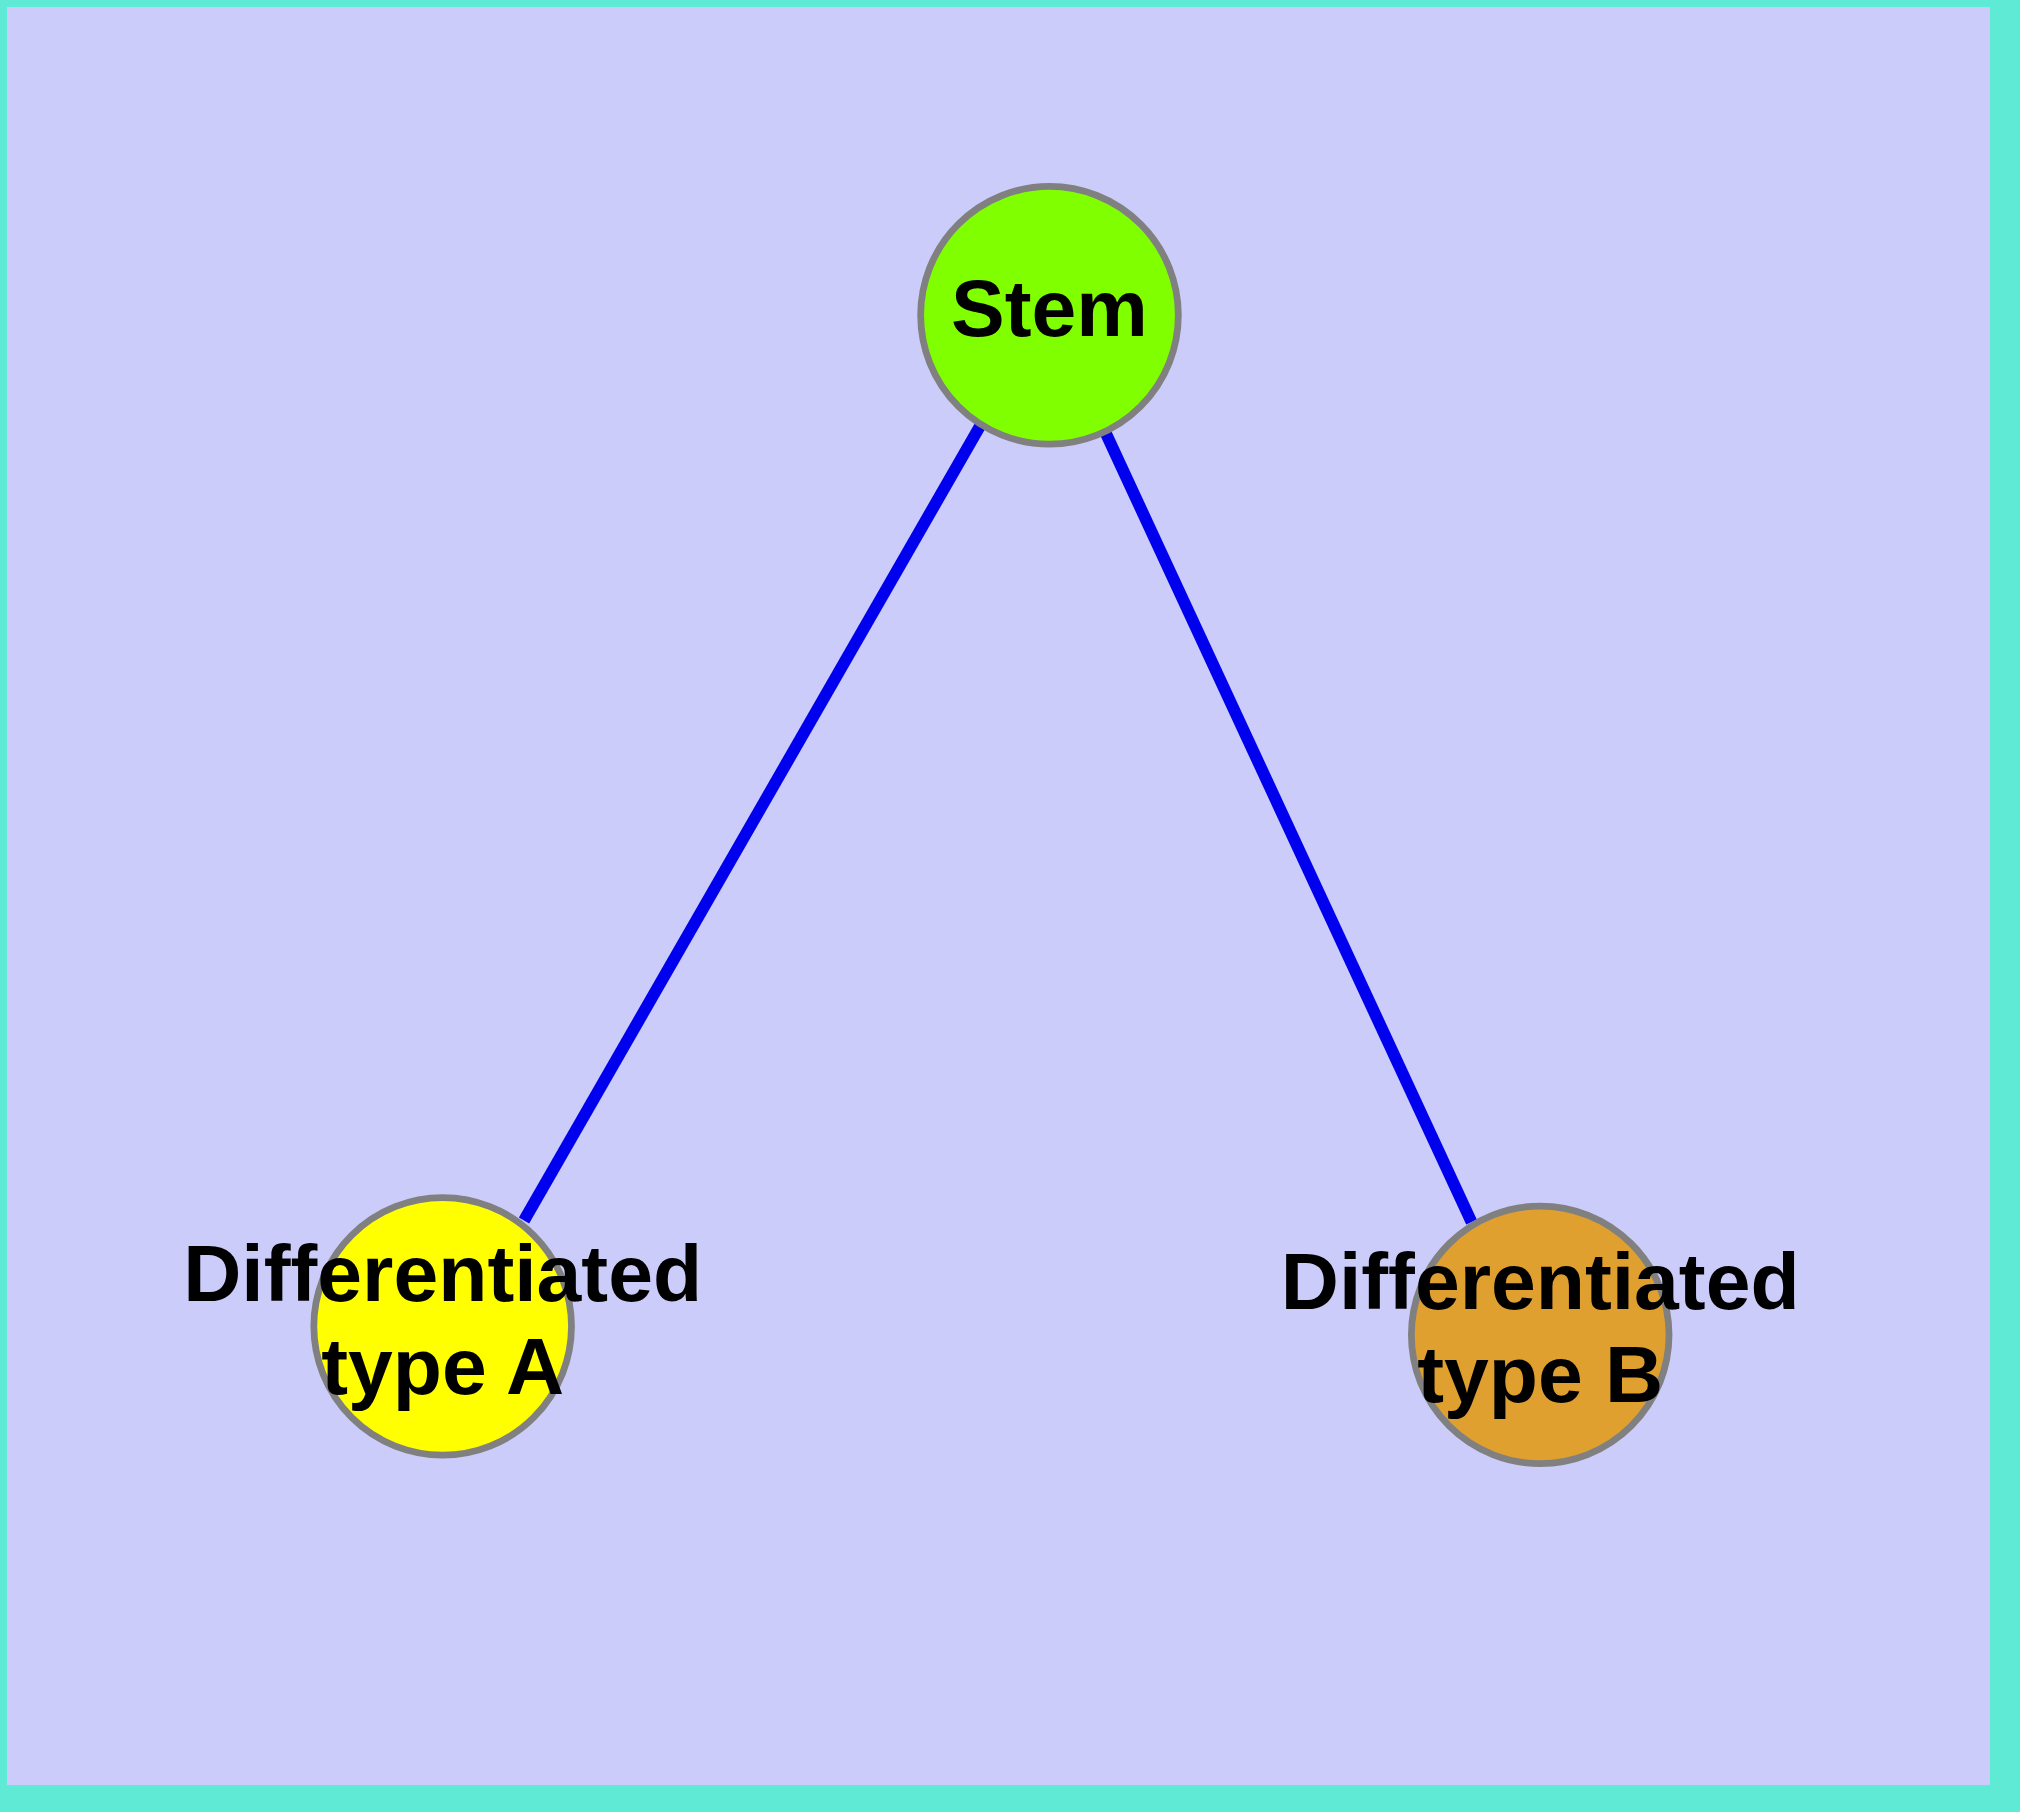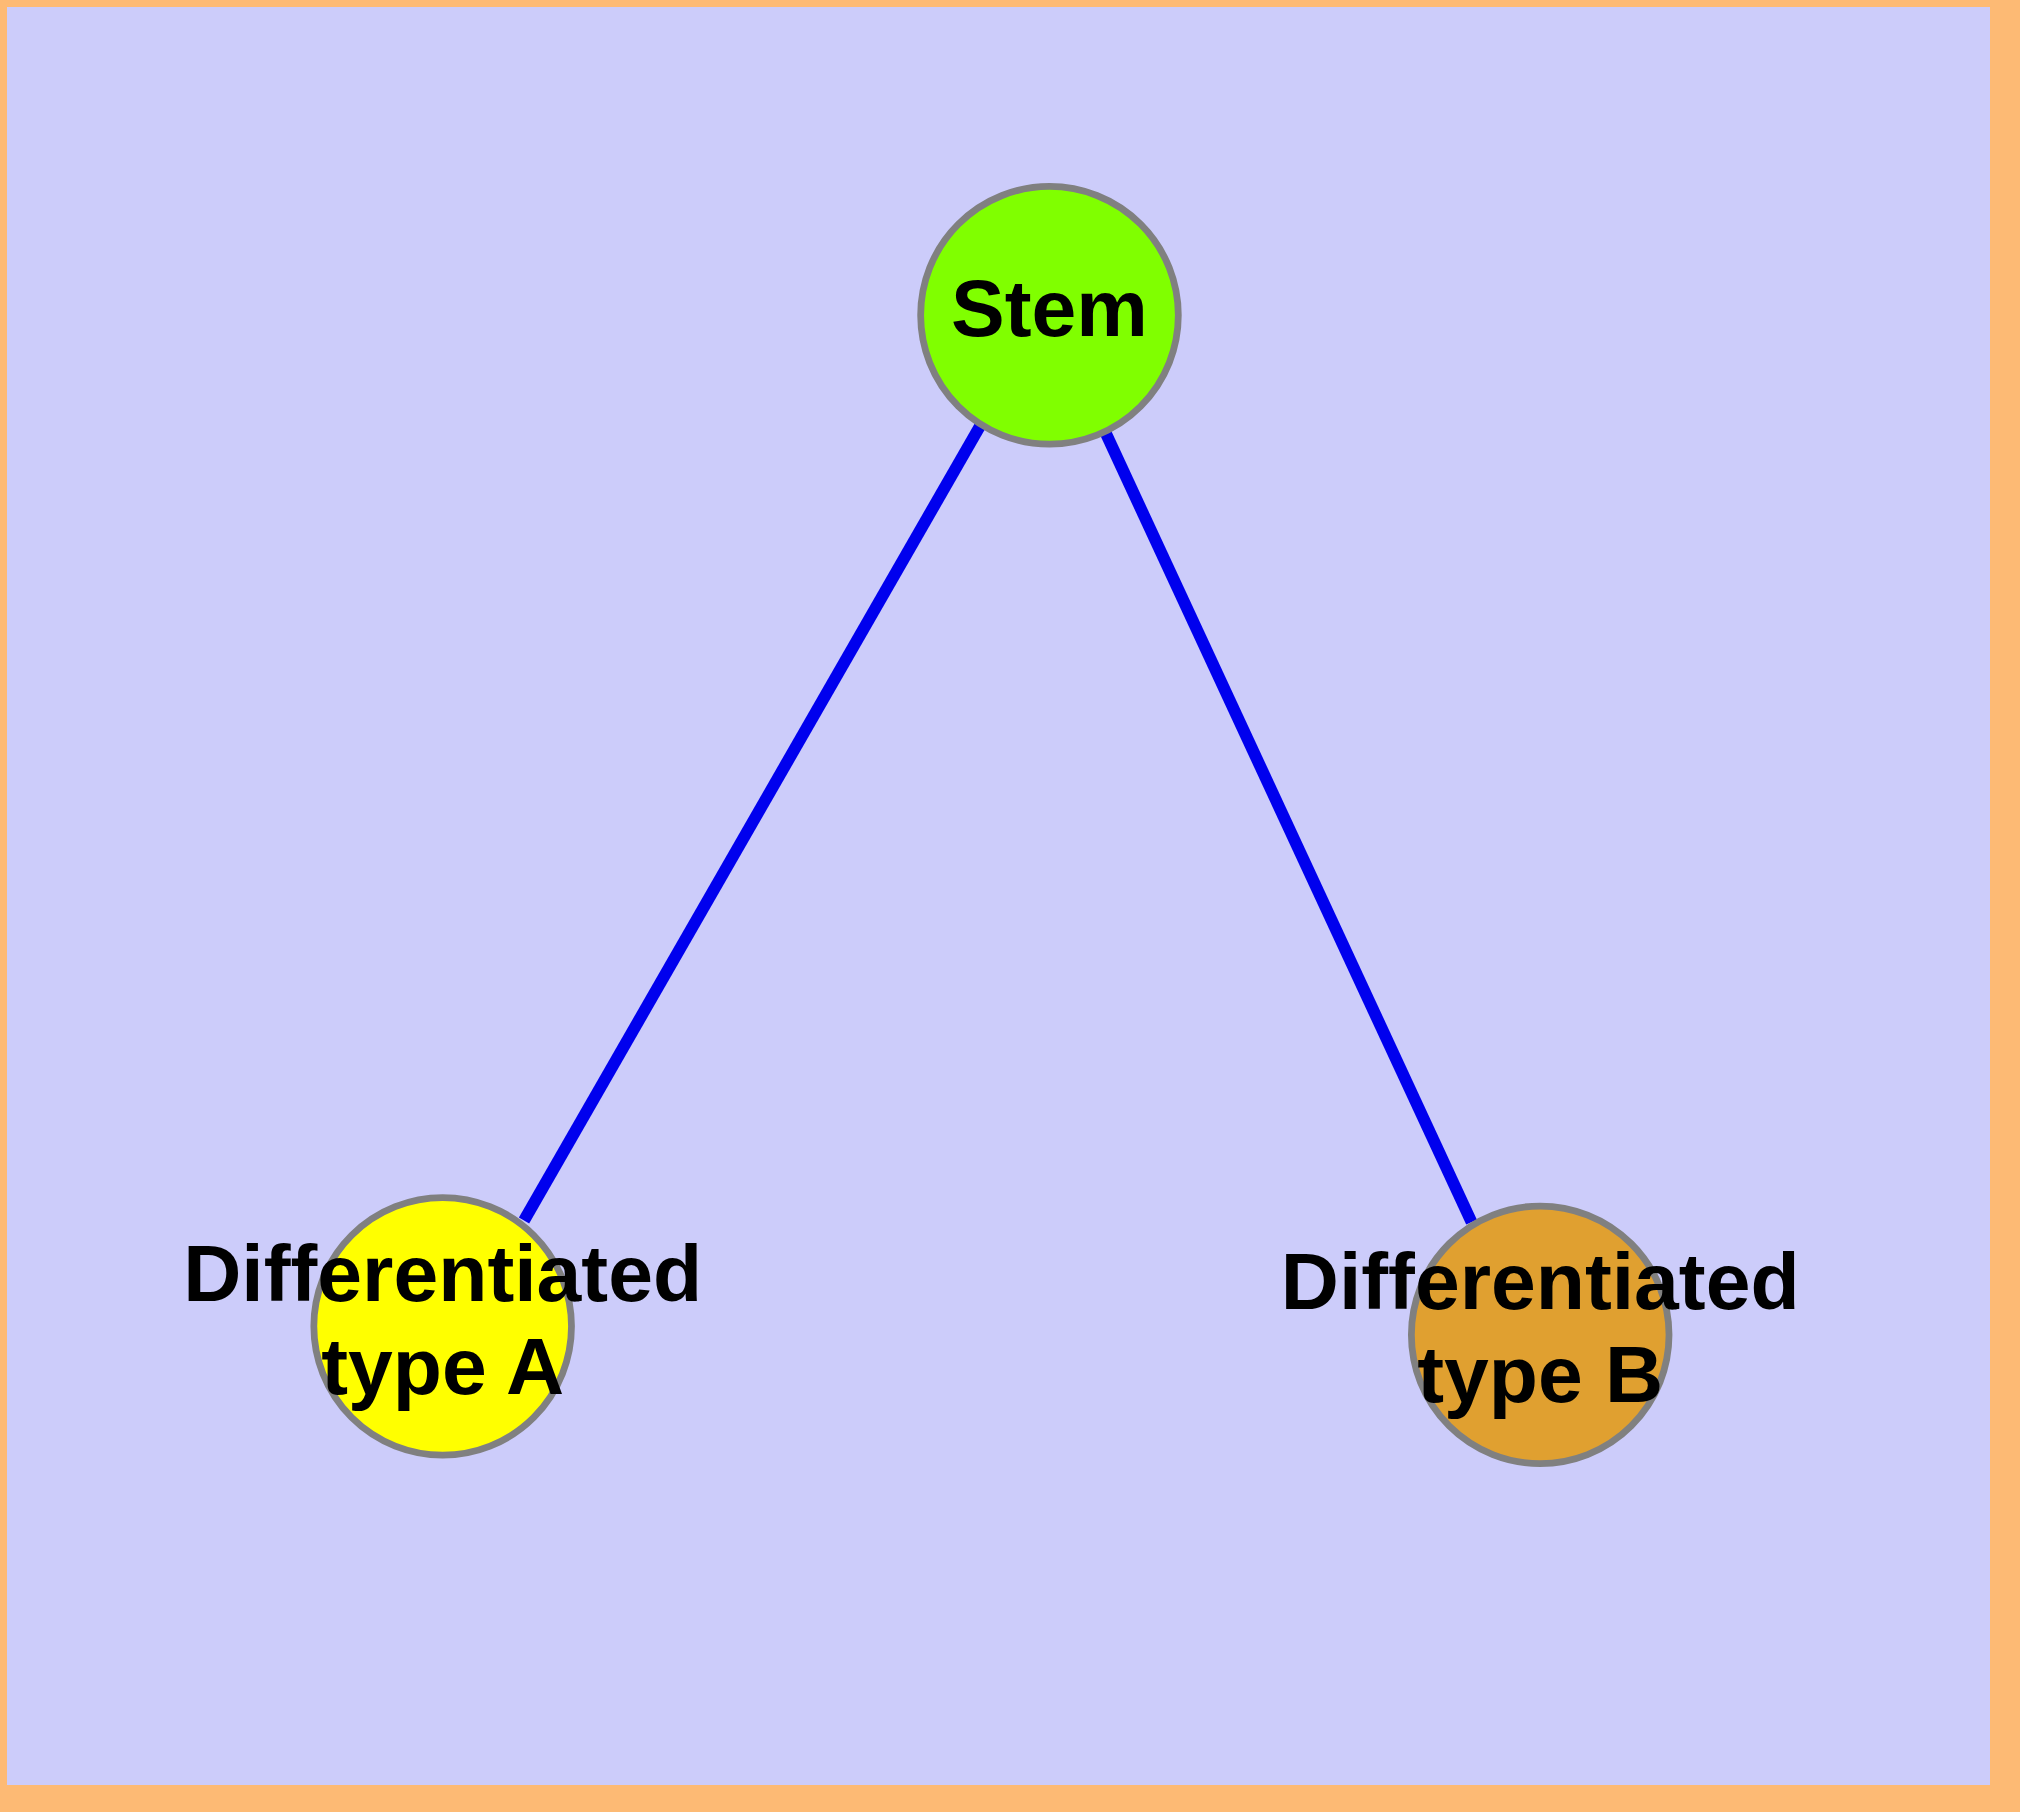--- a/index.html
+++ b/index.html
@@ -47,21 +47,21 @@
     font-size: 95px;
     fill: #000000;
     text-anchor: middle;
     dominant-baseline: middle;
     white-space: pre;
   }
 </style>
 </head>
 <body>
 
-<div id="page" style="background: #fdba74;">
+<div id="page" style="background: #5eead4;">
   <div id="canvas" style="background: rgb(204, 204, 250);"></div>
 
   <svg id="graph-svg" viewBox="0 0 2384 2138" xmlns="http://www.w3.org/2000/svg">
 
     <g>
       <line class="edge-line" x1="1157" y1="501" x2="618" y2="1440" stroke="#0000ee"></line>
       <line class="edge-line" x1="1303" y1="508" x2="1736" y2="1442" stroke="#0000ee"></line>
     </g>
 
     <g>

